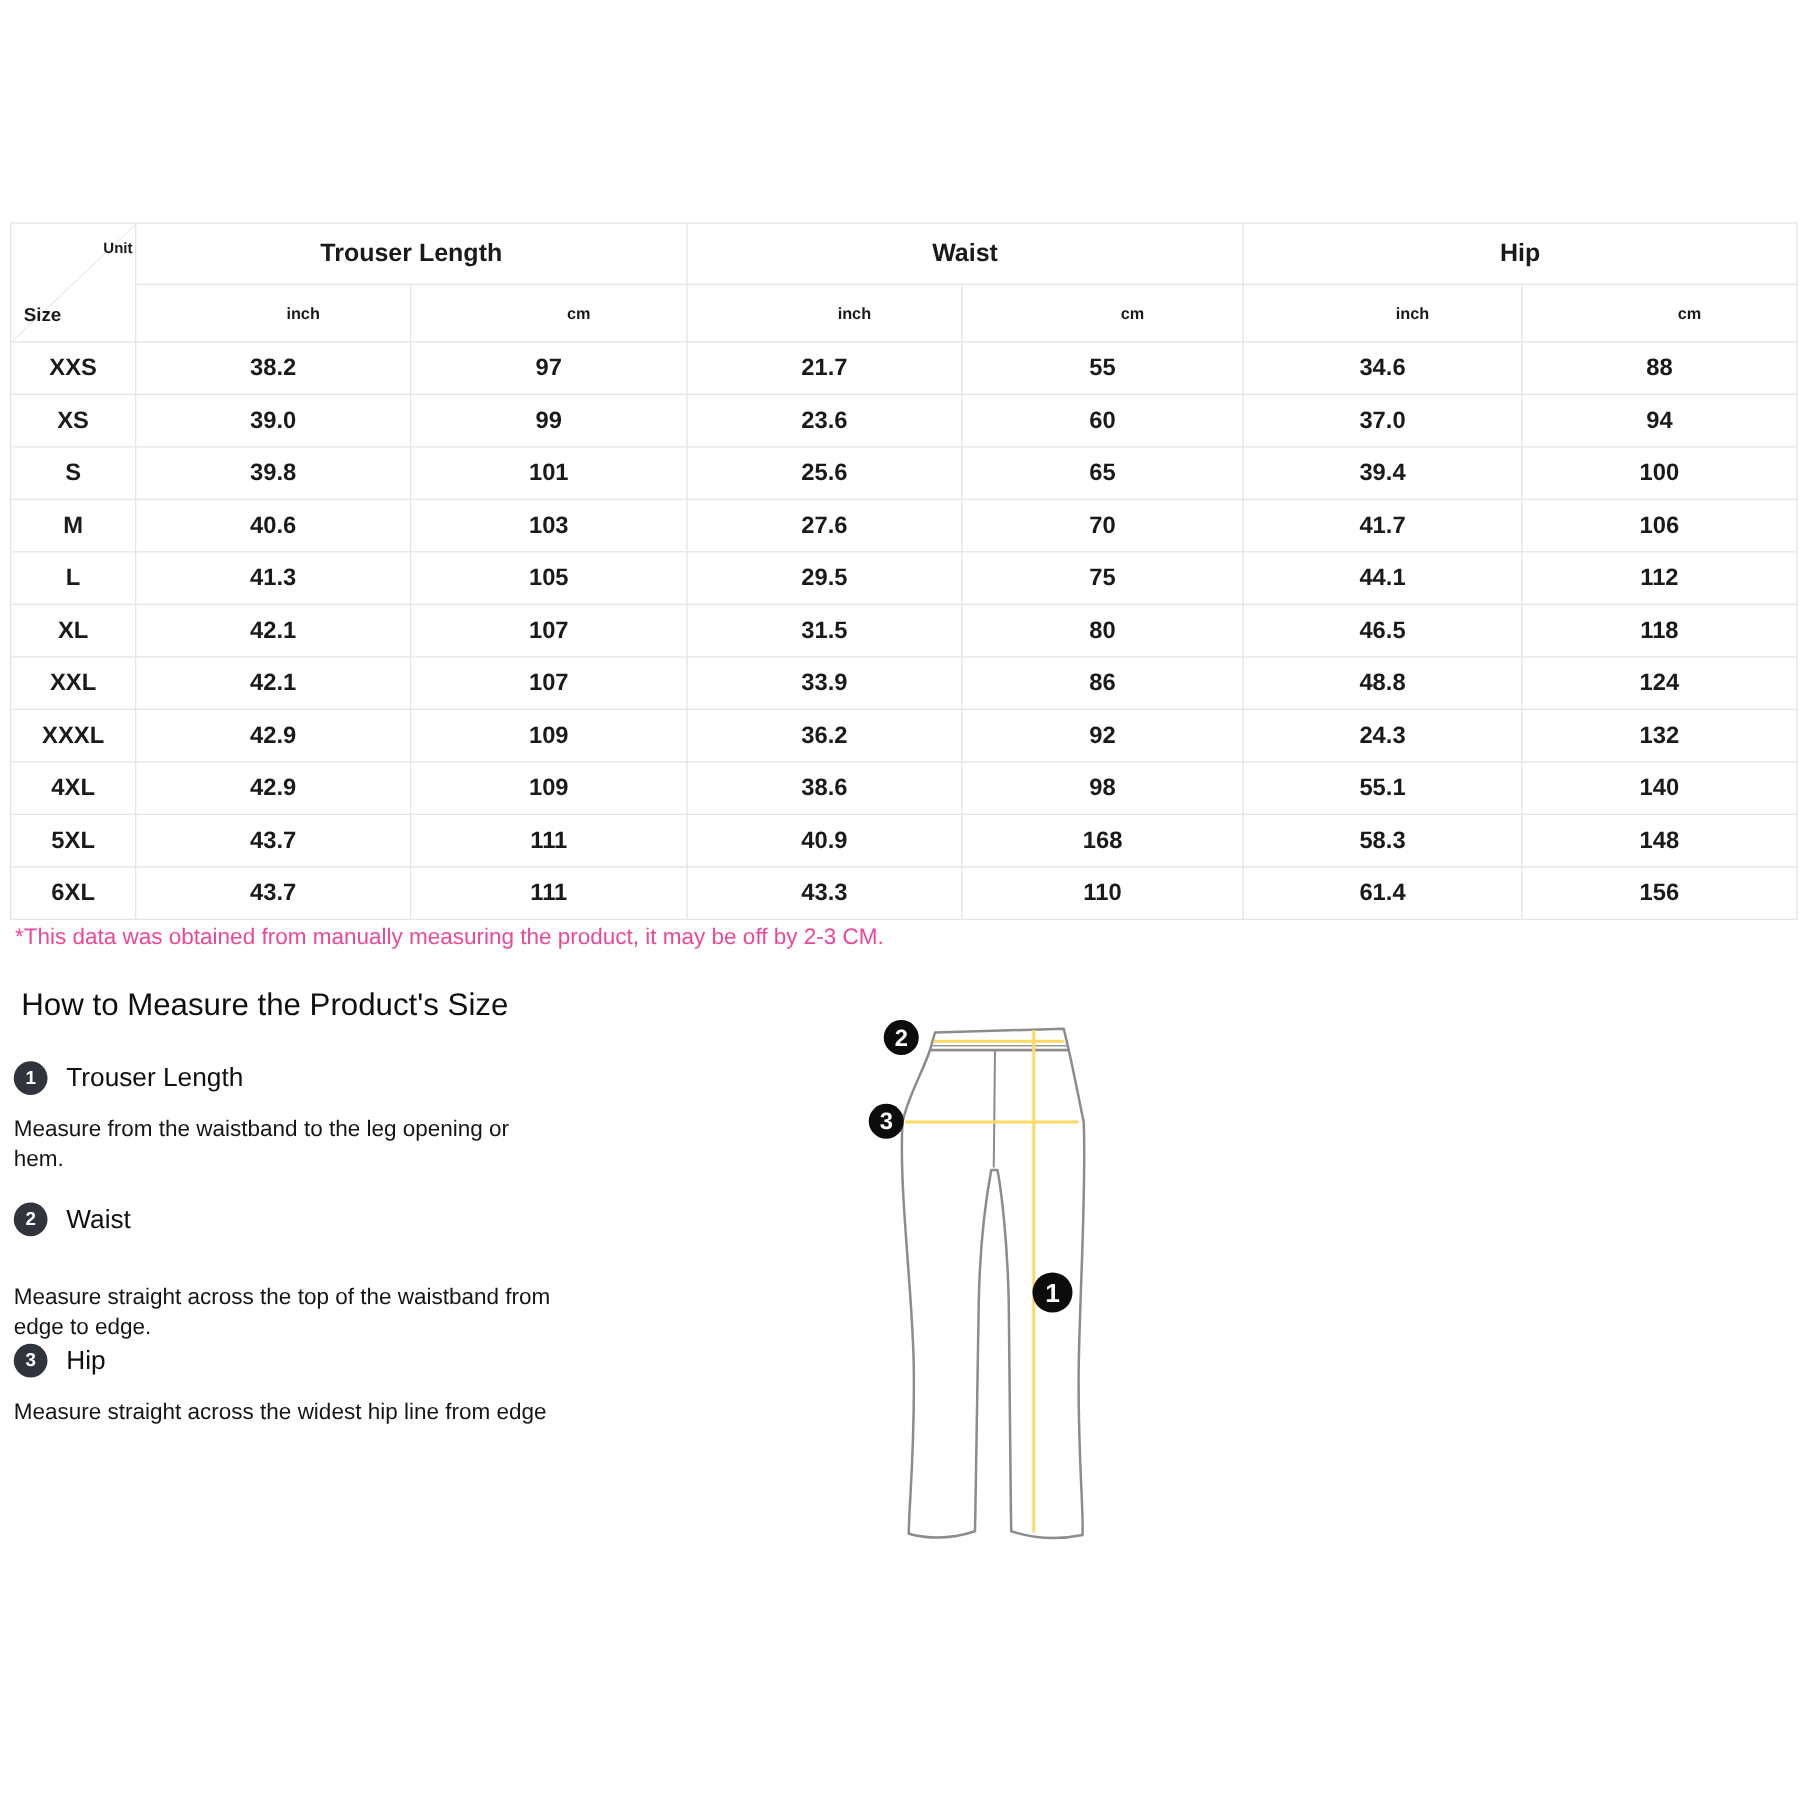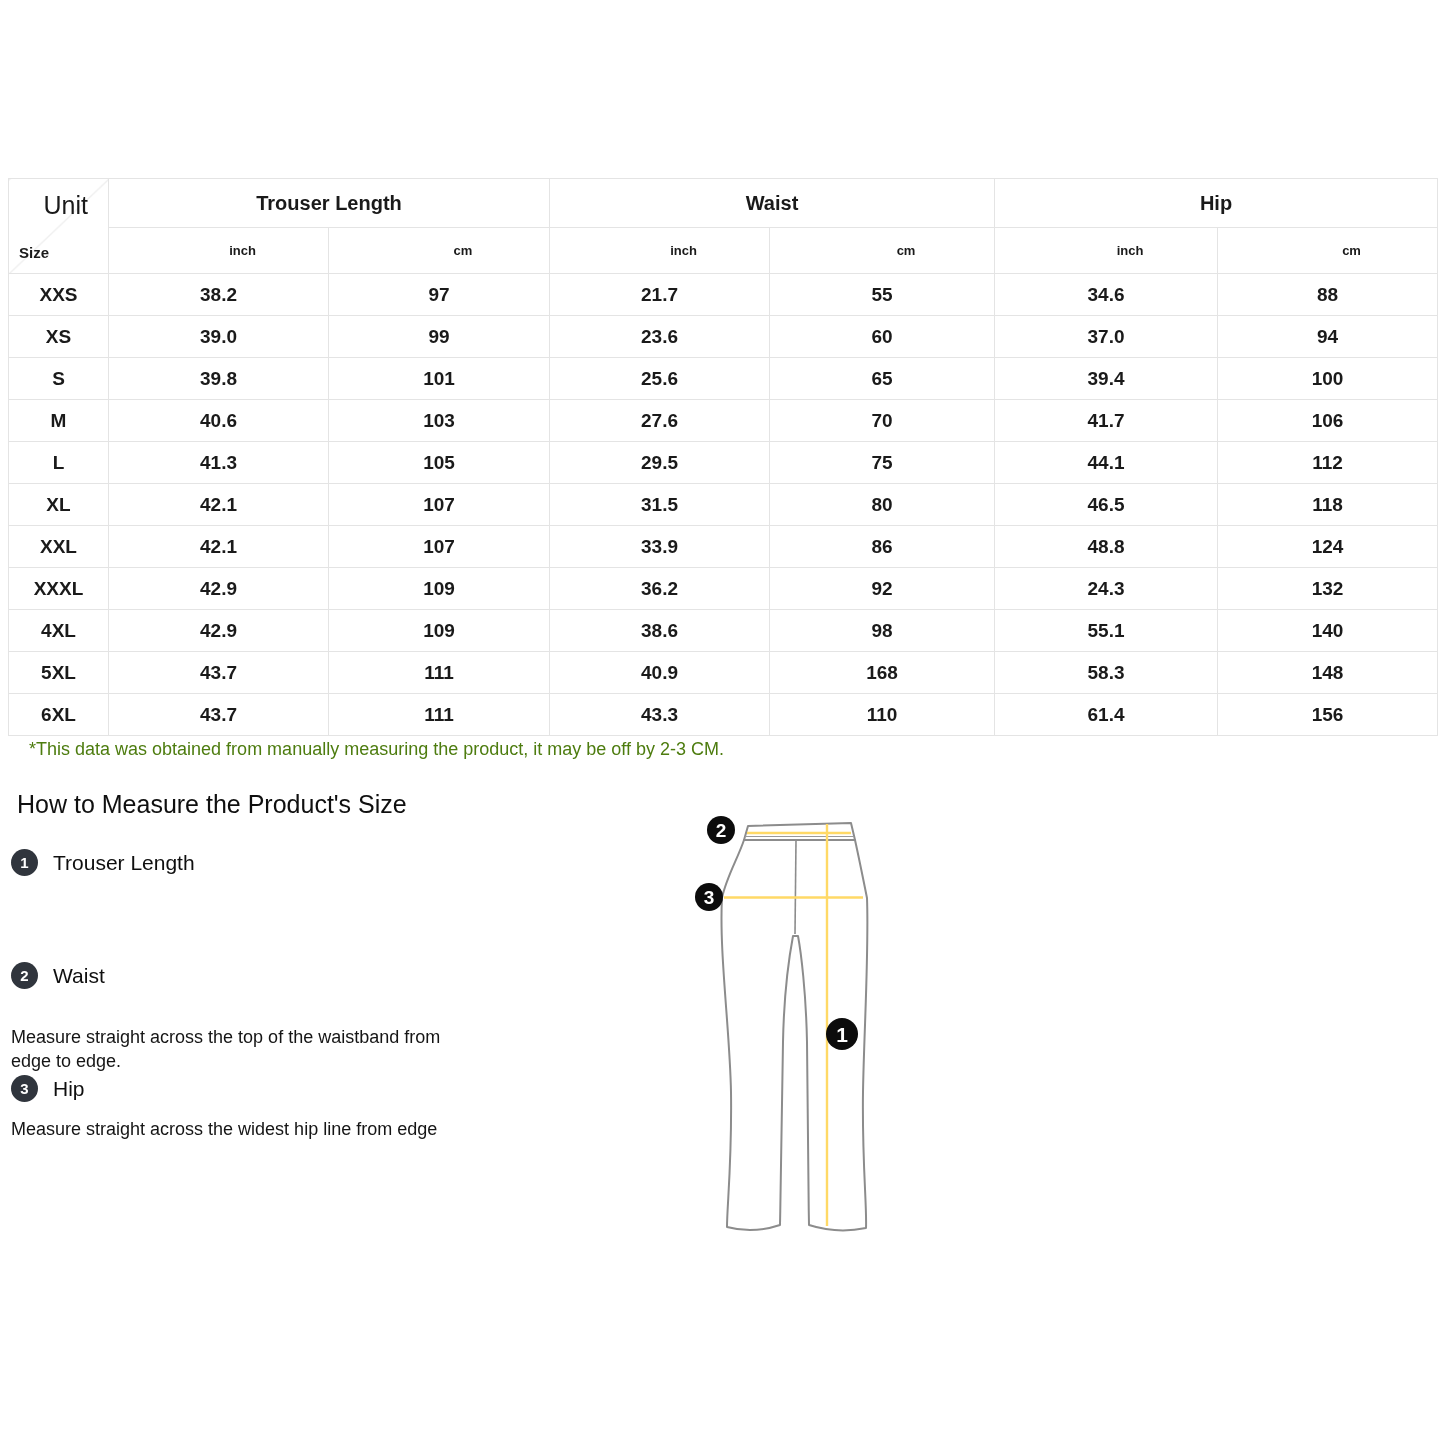--- a/index.html
+++ b/index.html
@@ -8,25 +8,25 @@
 
   
   #size-table{position:absolute;left:8px;top:178px;width:1429px;border-collapse:collapse;table-layout:fixed;}
   #size-table td,#size-table th{border:1px solid #e4e4e4;text-align:center;vertical-align:middle;
         font-weight:bold;font-size:19px;color:#1a1a1a;padding:0;}
   #size-table tr.group-row td{height:48px;font-size:20px;}
   #size-table tr.unit-row td{height:45px;font-size:13px;padding-left:48px;}
   #size-table tr.data-row td{height:41px;}
   td.corner{position:relative;
         background-image:linear-gradient(to bottom right,transparent calc(50% - 0.7px),#e0e0e0 50%,transparent calc(50% + 0.7px));}
-  td.corner .corner-top{position:absolute;top:12px;right:20px;font-weight:normal;font-size:25px;}
+  td.corner .corner-top{position:absolute;top:12px;right:2px;font-weight:bold;font-size:12px;}
   td.corner .corner-bottom{position:absolute;bottom:12px;left:10px;font-weight:bold;font-size:15px;}
 
   
-  .footnote{position:absolute;left:29px;top:739px;font-size:18px;font-weight:400;color:#4d7c0f;}
+  .footnote{position:absolute;left:12px;top:739px;font-size:18px;font-weight:400;color:#ec4899;}
 
   
   .howto-title{position:absolute;left:17px;top:790px;font-size:25px;font-weight:400;color:#0f0f0f;}
   .measure-item{position:absolute;left:11px;display:flex;align-items:center;gap:15px;}
   .badge{width:27px;height:27px;border-radius:50%;background:#30353d;color:#fff;
          display:flex;align-items:center;justify-content:center;
          font-size:15px;font-weight:bold;flex:0 0 auto;}
   .item-label{font-size:21px;font-weight:400;color:#0f0f0f;}
   .item-desc{position:absolute;left:11px;font-size:18px;font-weight:400;color:#151515;line-height:23.5px;}
   #item-1{top:849px;} #desc-1{top:892px;}
@@ -172,20 +172,24 @@
     </table>
 
   <div class="footnote">*This data was obtained from manually measuring the product, it may be off by 2-3 CM.</div>
 
   <div class="howto-title">How to Measure the Product's Size</div>
 
   <div class="measure-item" id="item-1">
     <span class="badge">1</span>
     <span class="item-label">Trouser Length</span>
   </div>
+  <div class="item-desc" id="desc-1">
+    <div>Measure from the waistband to the leg opening or</div>
+    <div>hem.</div>
+  </div>
 
   <div class="measure-item" id="item-2">
     <span class="badge">2</span>
     <span class="item-label">Waist</span>
   </div>
   <div class="item-desc" id="desc-2">
     <div>Measure straight across the top of the waistband from</div>
     <div>edge to edge.</div>
   </div>
 

